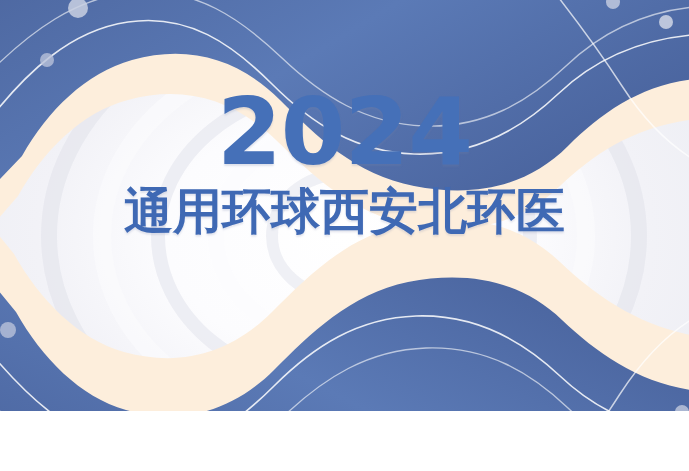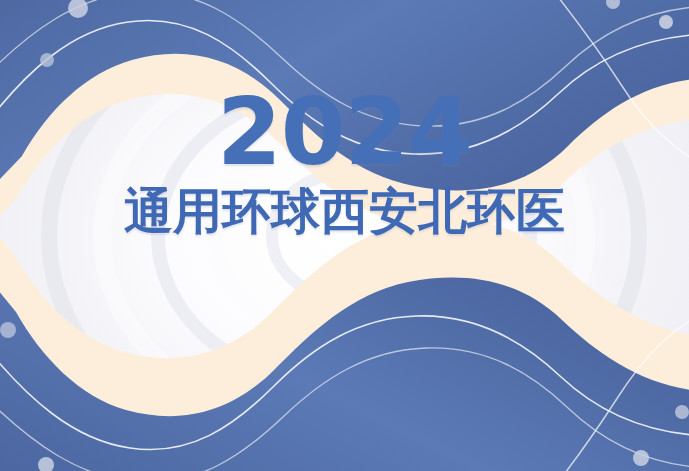--- a/index.html
+++ b/index.html
@@ -7,21 +7,21 @@
     padding: 0;
     background: #ffffff;
   }
   body {
     font-family: "Liberation Sans", "DejaVu Sans", sans-serif;
   }
 
   #poster {
     position: relative;
     width: 689px;
-    height: 471px;
+    height: 411px;
     overflow: hidden;
     background: #f1f1f6;
     text-decoration: underline;
   }
 
   #poster svg.layer {
     position: absolute;
     top: 0;
     left: 0;
     width: 689px;

